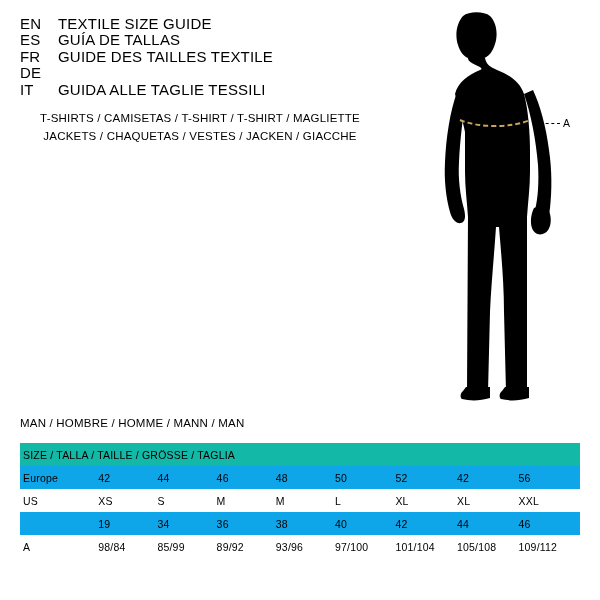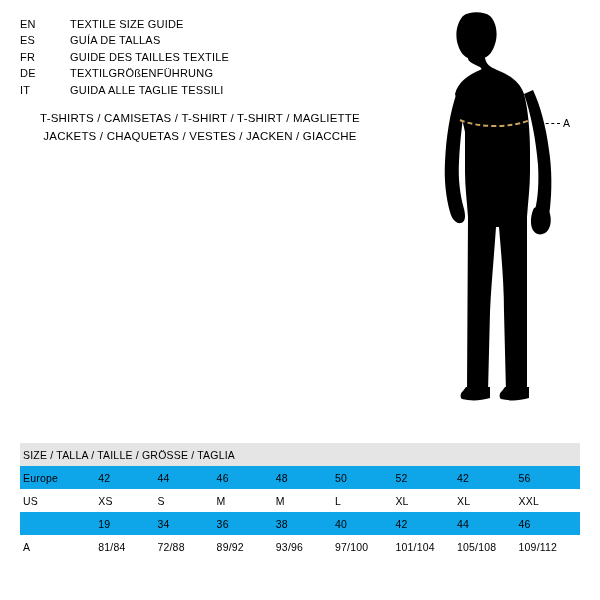--- a/index.html
+++ b/index.html
@@ -25,25 +25,24 @@
   
   .lang-block {
     position: absolute;
     left: 20px;
     top: 16px;
     width: 350px;
   }
   .lang-row {
     display: flex;
     align-items: baseline;
-    font-size: 11px;
+    font-size: 15px;
     line-height: 16.4px;
     letter-spacing: 0.2px;
     color: #000;
-    gap: 12px;
   }
   .lang-code {
     width: 38px;
     flex: 0 0 38px;
   }
   .lang-text {
     flex: 1 1 auto;
   }
 
   
@@ -104,21 +103,21 @@
     border-collapse: collapse;
     font-size: 10.5px;
     letter-spacing: 0.2px;
   }
   table.size-table td {
     padding: 3px 0 3px 0;
     vertical-align: middle;
     height: 17px;
   }
   .row-head td {
-    background: #e5e5e5;
+    background: #14b8a6;
     font-size: 10.5px;
   }
   .row-alt td {
     background: #0ea5e9;
   }
   .row-plain td {
     background: #ffffff;
     margin-left: 45px;
   }
   .col-label {
@@ -154,21 +153,20 @@
     <div class="lang-row">
       <span class="lang-code">ES</span>
       <span class="lang-text">GUÍA DE TALLAS</span>
     </div>
     <div class="lang-row">
       <span class="lang-code">FR</span>
       <span class="lang-text">GUIDE DES TAILLES TEXTILE</span>
     </div>
     <div class="lang-row">
       <span class="lang-code">DE</span>
-      <span class="lang-text">TEXTILGRÖßENFÜHRUNG</span>
     </div>
     <div class="lang-row">
       <span class="lang-code">IT</span>
       <span class="lang-text">GUIDA ALLE TAGLIE TESSILI</span>
     </div>
   </div>
 
   <div class="garments">
     <div class="garment-line">T-SHIRTS / CAMISETAS / T-SHIRT / T-SHIRT / MAGLIETTE</div>
     <div class="garment-line">JACKETS / CHAQUETAS / VESTES / JACKEN / GIACCHE</div>
@@ -203,20 +201,21 @@
 
       <path d="M66,375 L90,375 L90,386 C80,389 70,389 62,387 C60,386 60,381 63,379 Z" fill="#000000"></path>
       <path d="M105,375 L129,375 L129,386 C119,389 109,389 101,387 C99,386 99,381 102,379 Z" fill="#000000"></path>
 
       <path d="M60,108 C78,116 112,116 130,108" fill="none" stroke="#c8a55a" stroke-width="2" stroke-dasharray="5,3"></path>
     </svg>
     <div class="dash-lead"></div>
     <div class="measure-label">A</div>
   </div>
 
+  <div class="table-title">MAN / HOMBRE / HOMME / MANN / MAN</div>
 
   <table class="size-table">
     <tbody>
       <tr class="row-head">
         <td class="head-span" colspan="9">SIZE / TALLA / TAILLE / GRÖSSE / TAGLIA</td>
       </tr>
       <tr class="row-alt">
         <td class="col-label">Europe</td>
         <td class="col-val">42</td>
         <td class="col-val">44</td>
@@ -244,22 +243,22 @@
         <td class="col-val">34</td>
         <td class="col-val">36</td>
         <td class="col-val">38</td>
         <td class="col-val">40</td>
         <td class="col-val">42</td>
         <td class="col-val">44</td>
         <td class="col-val">46</td>
       </tr>
       <tr class="row-plain">
         <td class="col-label">A</td>
-        <td class="col-val">81/84</td>
-        <td class="col-val">72/88</td>
+        <td class="col-val">98/84</td>
+        <td class="col-val">85/99</td>
         <td class="col-val">89/92</td>
         <td class="col-val">93/96</td>
         <td class="col-val">97/100</td>
         <td class="col-val">101/104</td>
         <td class="col-val">105/108</td>
         <td class="col-val">109/112</td>
       </tr>
     </tbody>
   </table>
 

